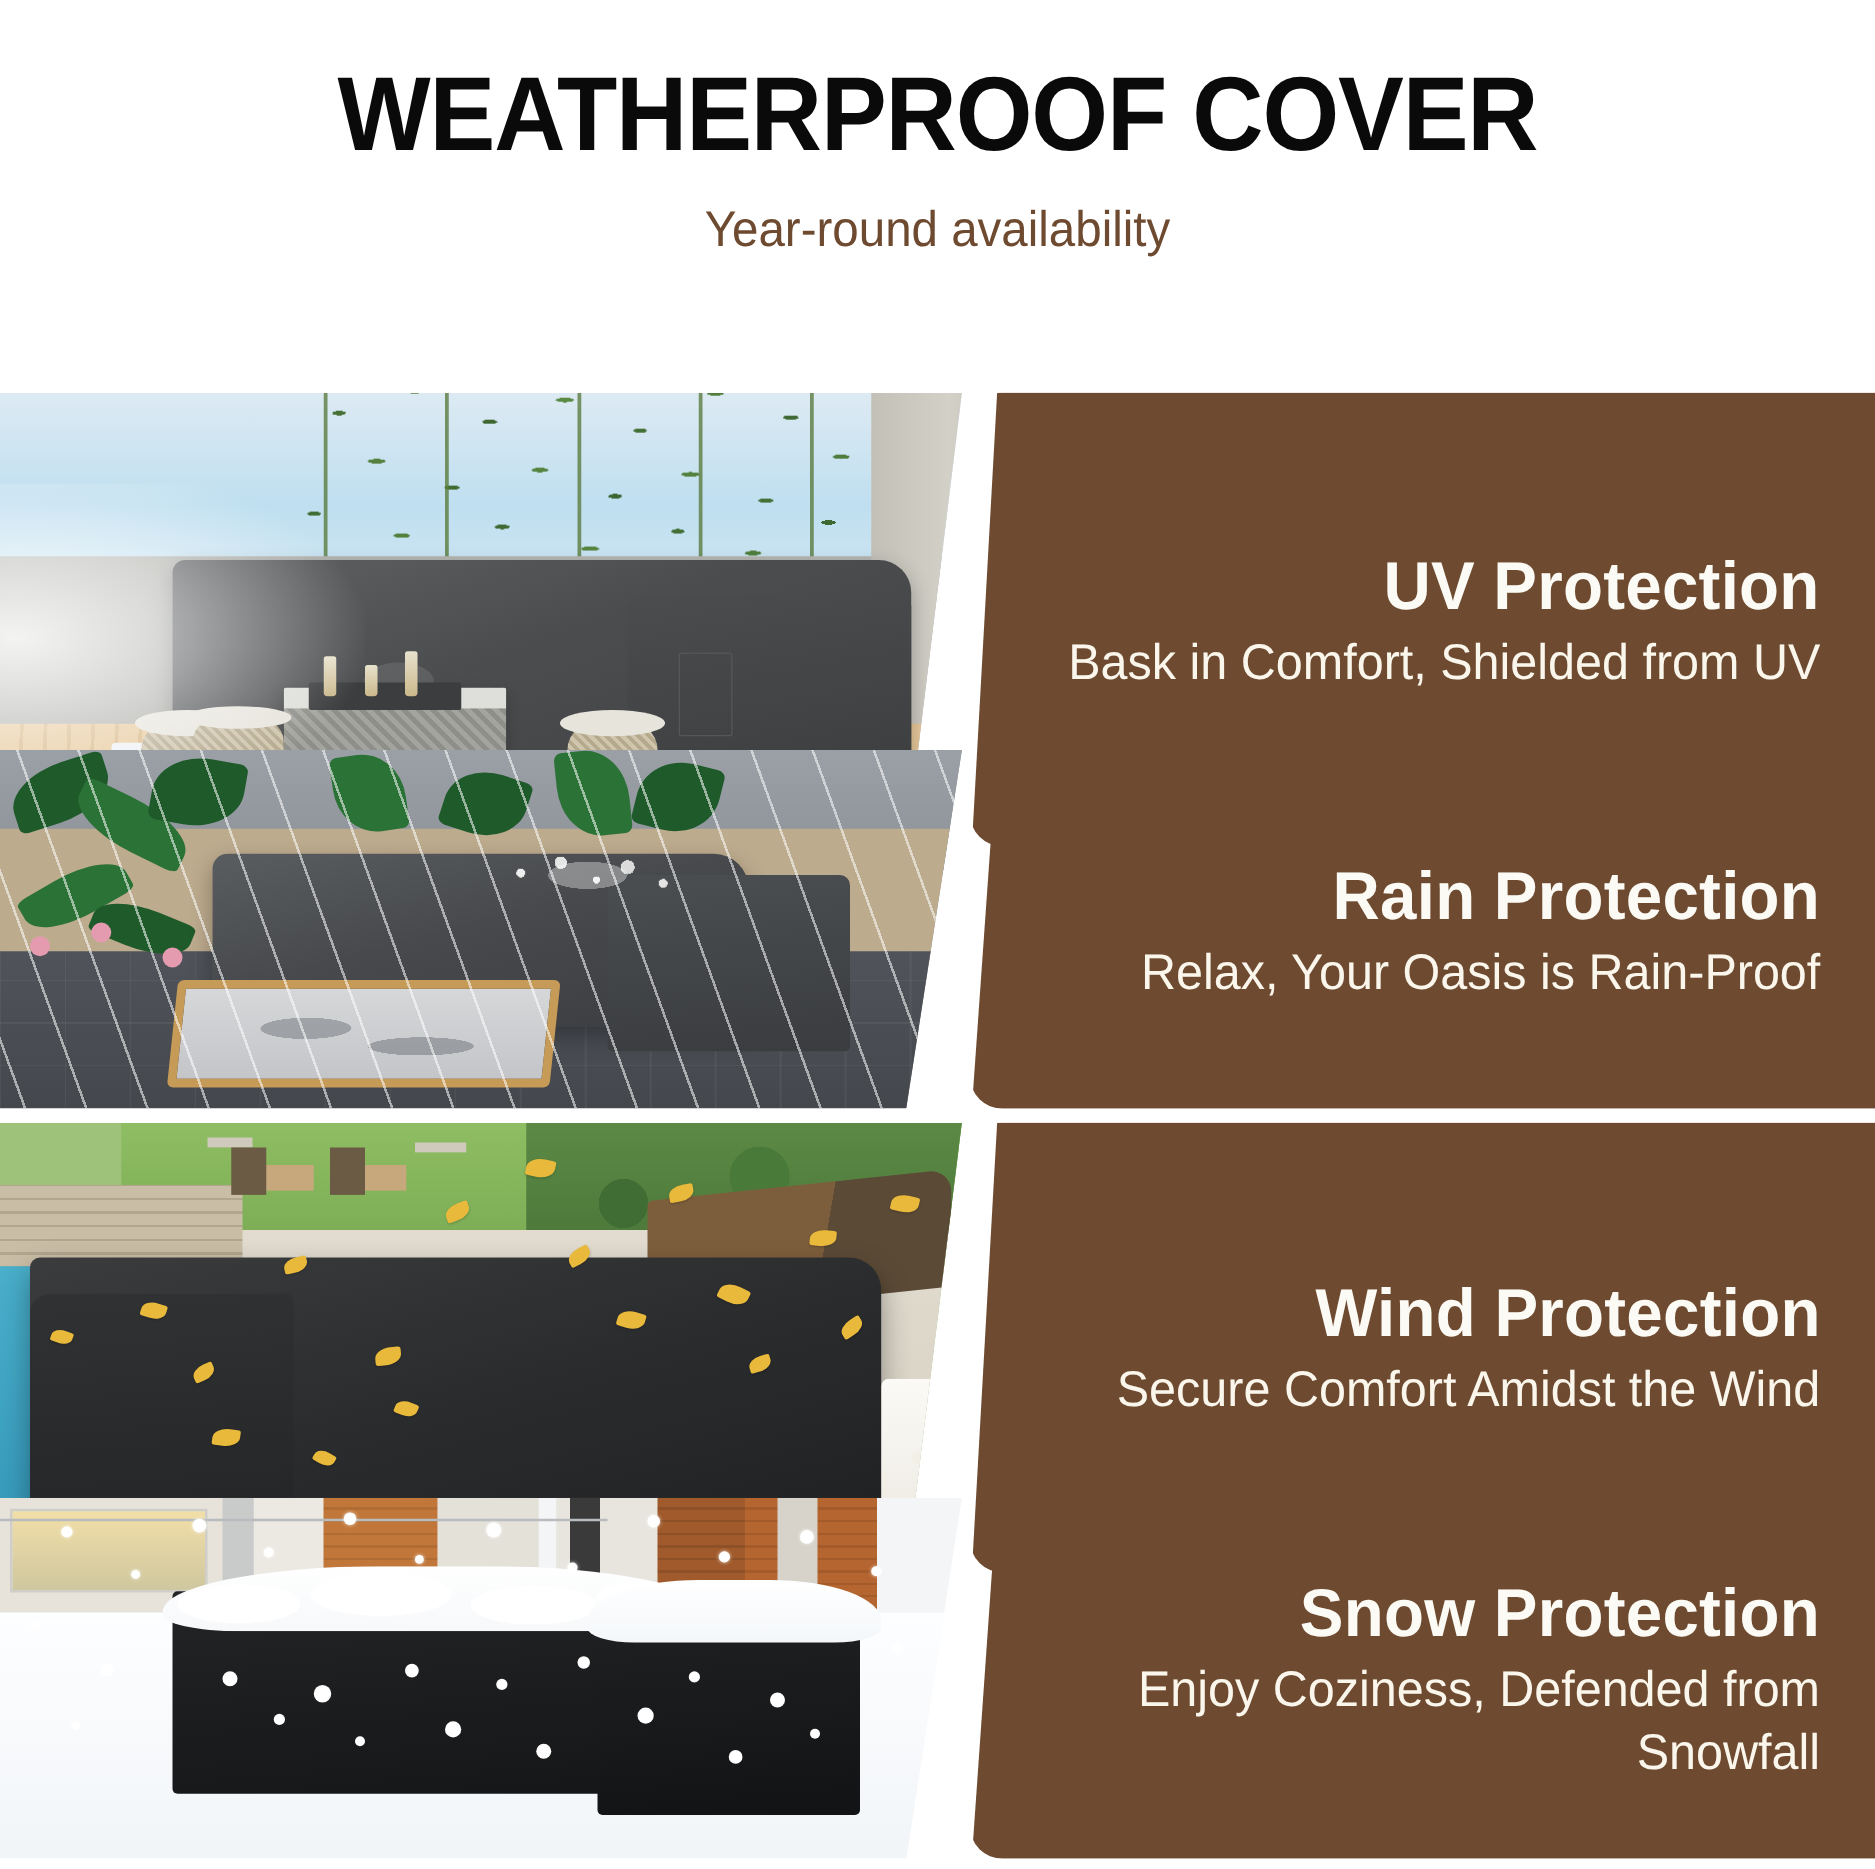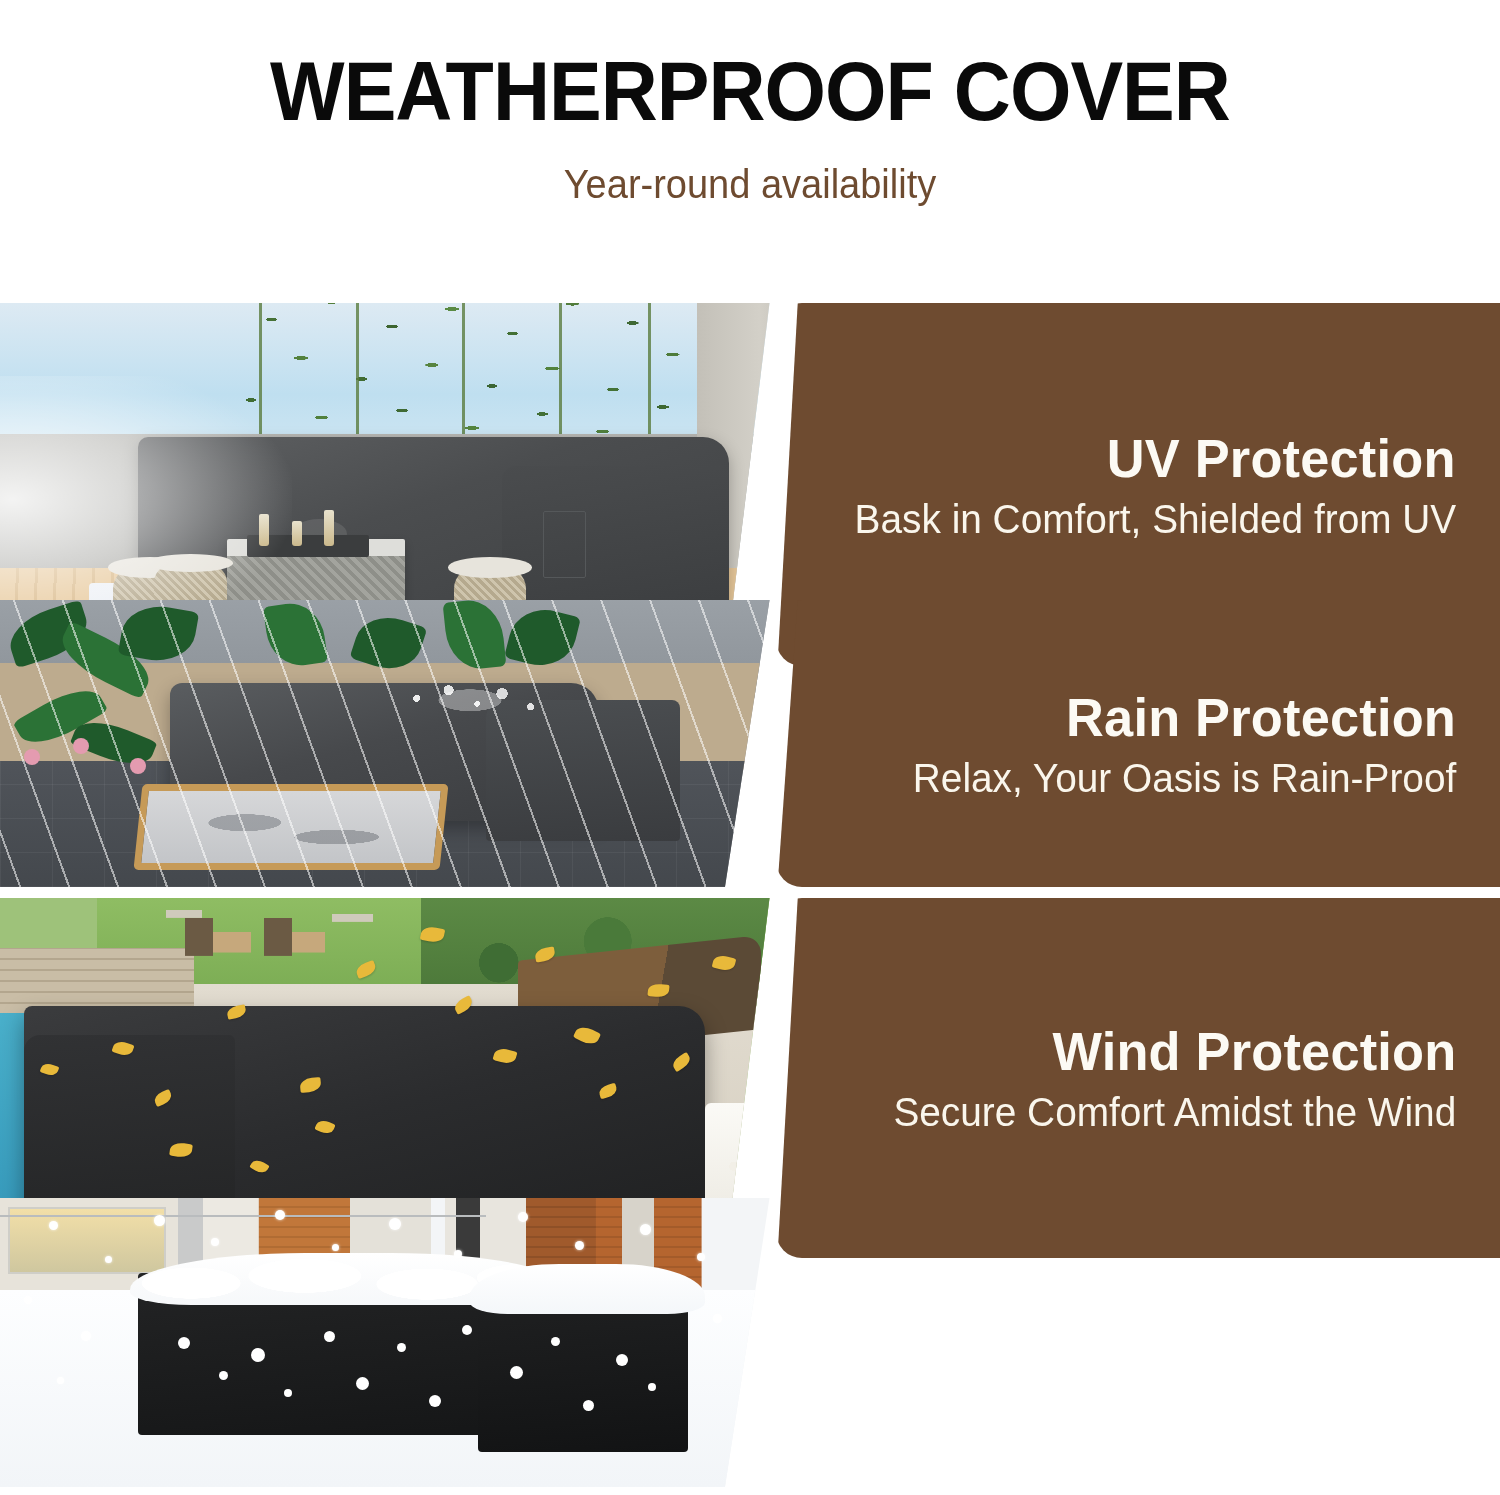--- a/index.html
+++ b/index.html
@@ -21,21 +21,21 @@
   }
   .subtitle{
     position:absolute;left:0;top:158px;width:1500px;text-align:center;
     font-size:40px;line-height:52px;font-weight:400;color:#6E4B30;
     transform:scaleX(.95);transform-origin:50% 50%;
     white-space:nowrap;
   }
 
   
   .row{position:absolute;left:0;width:1500px;}
-  .r1{top:303px;height:363px;}
+  .r1{top:314px;height:363px;}
   .r2{top:600px;height:287px;padding-left:16px;}
   .r3{top:898px;height:360px;padding-left:32px;}
   .r4{top:1198px;height:289px;}
 
   
   .photo{
     position:absolute;left:0;top:0;width:810px;height:100%;
     overflow:hidden;
     -webkit-clip-path:polygon(0 0, 96.0% 0, 96.0% 1%, 97.6% 6%, 97.6% 94%, 96.0% 99%, 96.0% 100%, 0 100%);
             clip-path:polygon(0 0, 96.0% 0, 96.0% 1%, 97.6% 6%, 97.6% 94%, 96.0% 99%, 96.0% 100%, 0 100%);
@@ -431,15 +431,21 @@
           <div class="flake" style="left:79%;top:9%;width:11px;height:11px"></div>
           <div class="flake" style="left:86%;top:19%;width:8px;height:8px"></div>
           <div class="flake" style="left:3%;top:34%;width:8px;height:8px"></div>
           <div class="flake" style="left:10%;top:46%;width:10px;height:10px"></div>
           <div class="flake" style="left:7%;top:62%;width:7px;height:7px"></div>
           <div class="flake" style="left:88%;top:40%;width:9px;height:9px"></div>
           <div class="flake" style="left:92%;top:58%;width:8px;height:8px"></div>
         </div>
       </div>
     </div>
+    <div class="panel">
+      <div class="panel-text">
+        <div class="p-title">Snow Protection</div>
+        <div class="p-sub">Enjoy Coziness, Defended from Snowfall</div>
+      </div>
+    </div>
   </div>
 
 </div>
 
 </body></html>

